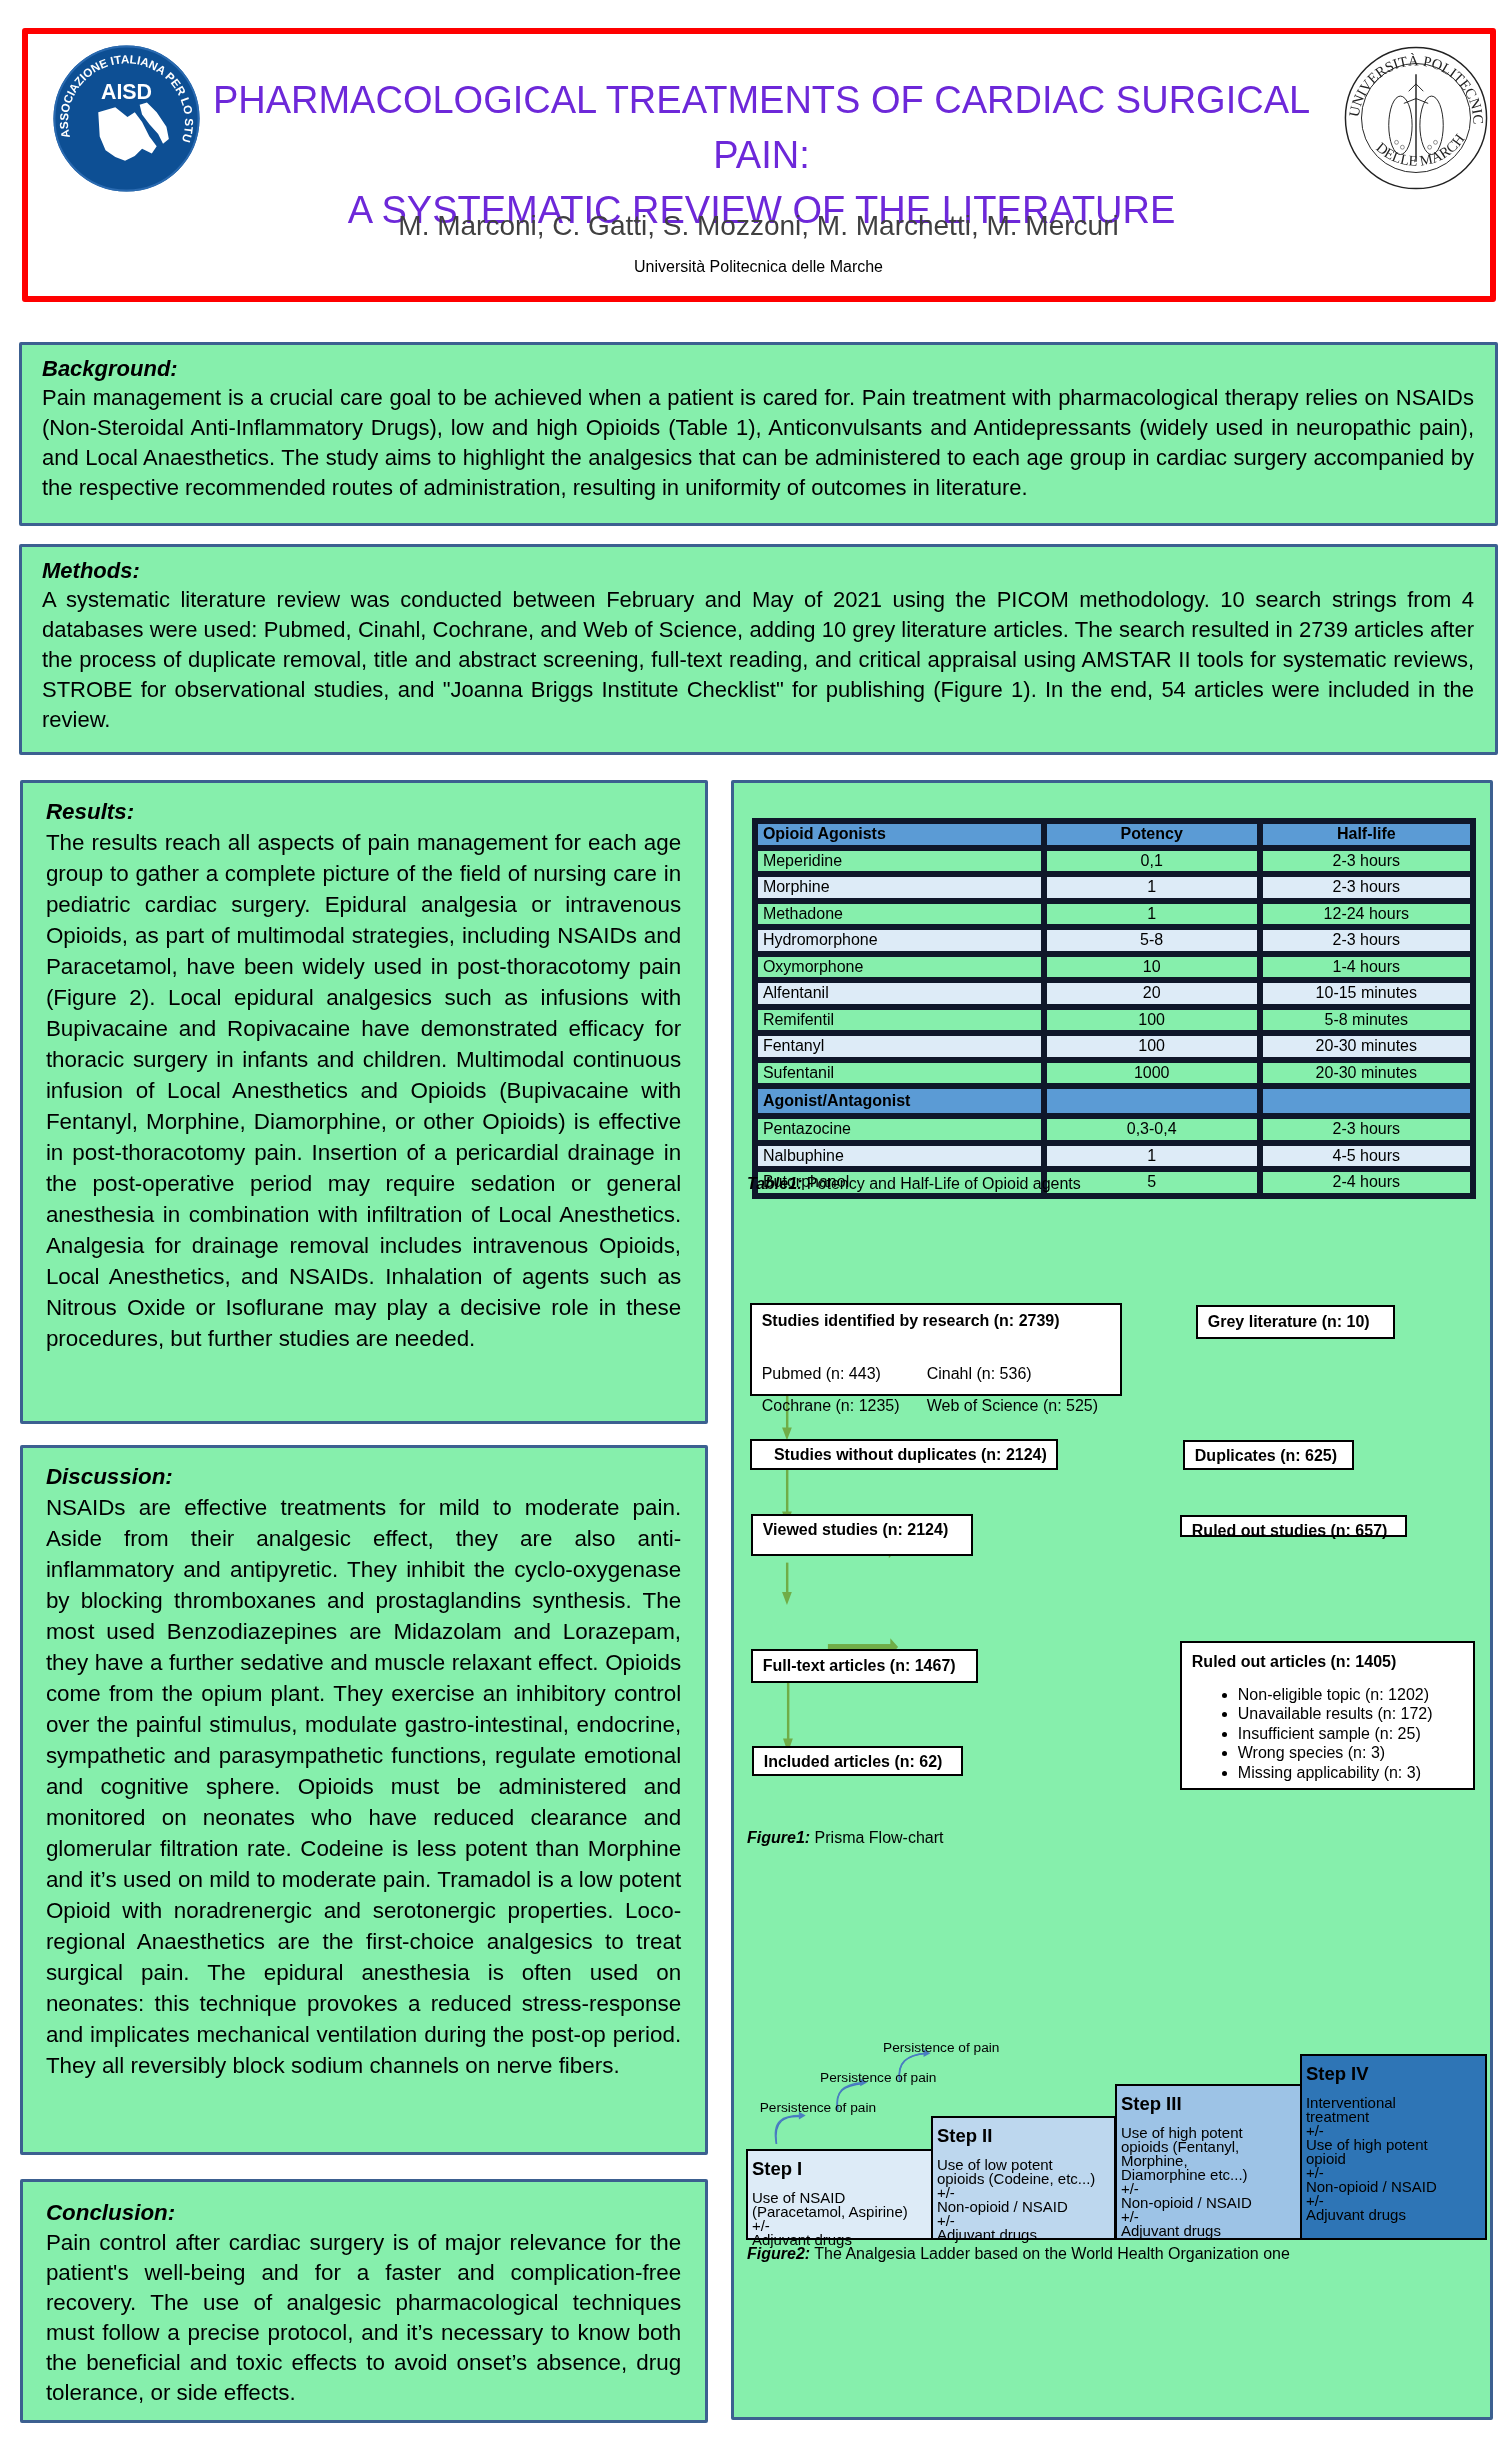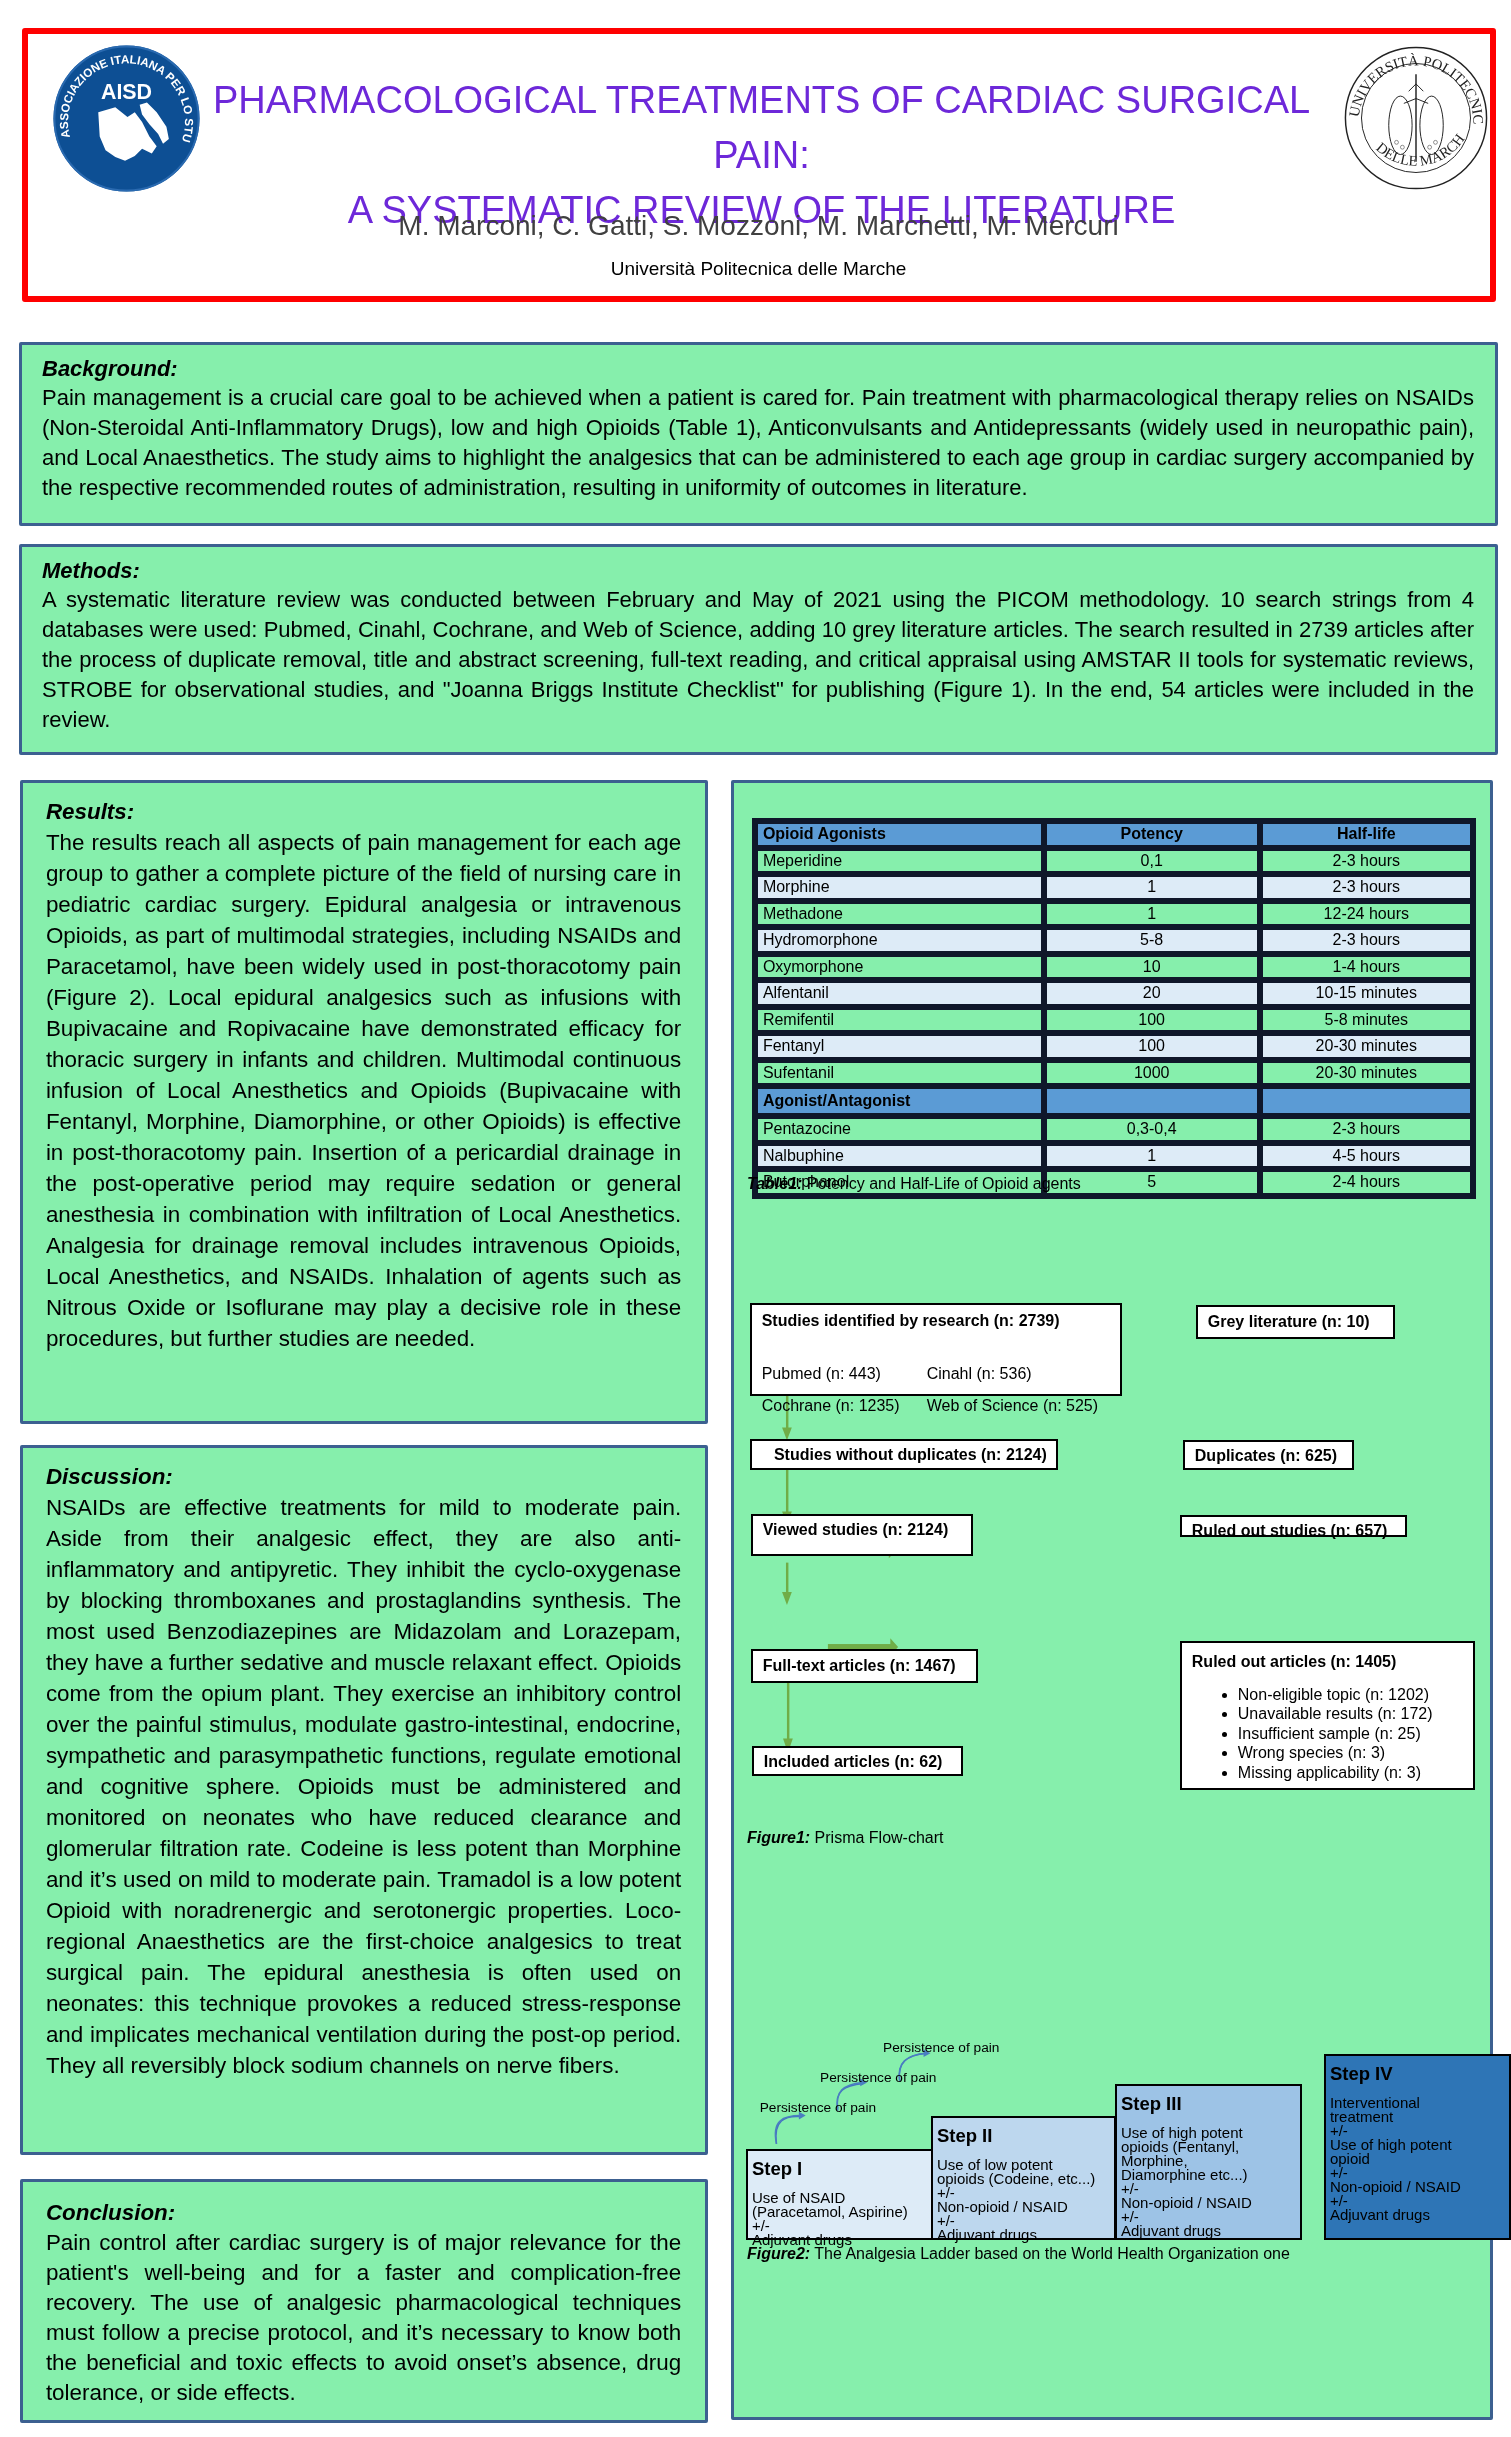--- a/index.html
+++ b/index.html
@@ -6,21 +6,21 @@
   body { width: 1511px; height: 2687px; position: relative; overflow: hidden;
          font-family: "Liberation Sans", "DejaVu Sans", sans-serif; color: #000; }
   .abs { position: absolute; box-sizing: border-box; }
 
   
   #header { left: 21.5px; top: 28px; width: 1474px; height: 274px; border: 6.3px solid #ff0000; border-radius: 2.9px; background: #fff; }
   #aisd-logo { left: 24.4px; top: 9.8px; width: 149px; height: 149px; }
   #univpm-logo { left: 1315px; top: 10.7px; width: 146px; height: 146px; }
   #title { left: 161px; width: 1146px; top: 39px; text-align: center; font-size: 38px; line-height: 55px; color: #6d28d9; }
   #authors { left: 0; right: 0; top: 176px; text-align: center; font-size: 28px; color: #404040; }
-  #affiliation { left: 0; right: 0; top: 224px; text-align: center; font-size: 19px; color: #000; }
+  #affiliation { left: 0; right: 0; top: 224px; text-align: center; font-size: 16px; color: #000; }
 
   
   .box { border: 3.4px solid #3c6090; border-radius: 2px; background: #86efac; }
   .sec-title { font-weight: bold; font-style: italic; font-size: 22px; line-height: 29px; }
   .sec-body { font-size: 22px; line-height: 30px; text-align: justify; }
   .narrow .sec-title { font-size: 22.4px; line-height: 31px; }
   .narrow .sec-body { font-size: 22.4px; line-height: 31px; }
 
   #background { left: 18.5px; top: 342px; width: 1479px; height: 184px; padding: 8.8px 20.5px; }
   #methods { left: 18.5px; top: 544px; width: 1479px; height: 211px; padding: 8.8px 20.5px; }
@@ -343,21 +343,21 @@
       <div class="step-title">Step III</div>
       <div class="step-line">Use of high potent</div>
       <div class="step-line">opioids (Fentanyl,</div>
       <div class="step-line">Morphine,</div>
       <div class="step-line">Diamorphine etc...)</div>
       <div class="step-line">+/-</div>
       <div class="step-line">Non-opioid / NSAID</div>
       <div class="step-line">+/-</div>
       <div class="step-line">Adjuvant drugs</div>
     </div>
-    <div class="step" style="left: 554px; top: 31px; width: 187px; height: 186px; background: rgb(46, 117, 182); margin-left: 24px;">
+    <div class="step" style="left: 554px; top: 31px; width: 187px; height: 186px; background: rgb(46, 117, 182);">
       <div class="step-title">Step IV</div>
       <div class="step-line">Interventional</div>
       <div class="step-line">treatment</div>
       <div class="step-line">+/-</div>
       <div class="step-line">Use of high potent</div>
       <div class="step-line">opioid</div>
       <div class="step-line">+/-</div>
       <div class="step-line">Non-opioid / NSAID</div>
       <div class="step-line">+/-</div>
       <div class="step-line">Adjuvant drugs</div>

